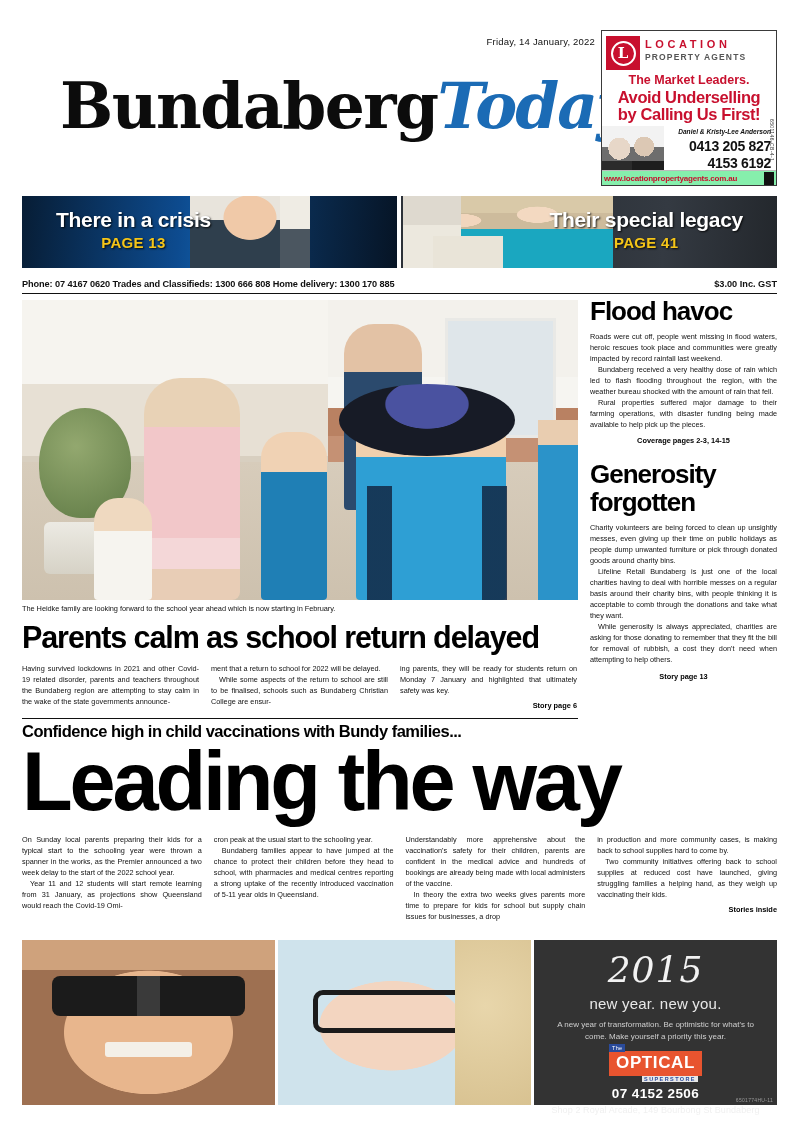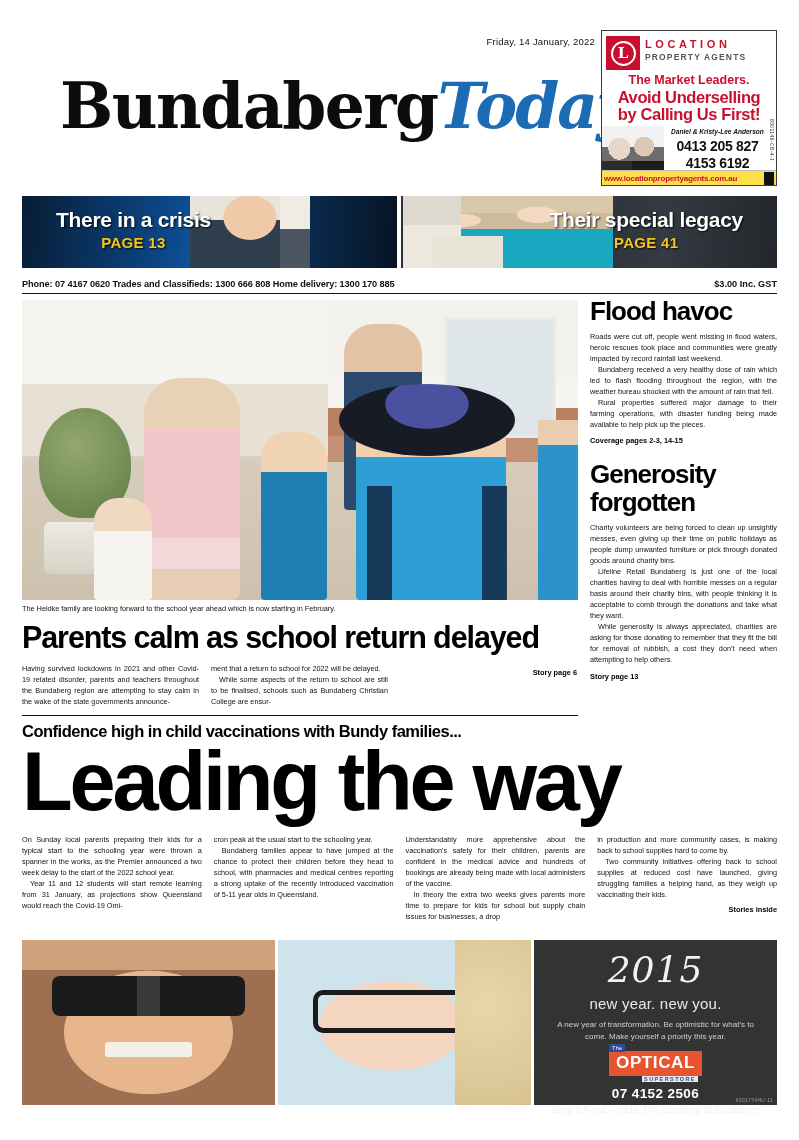--- a/index.html
+++ b/index.html
@@ -57,27 +57,27 @@
     background:
       radial-gradient(circle at 28% 42%, #e7d7c8 0 11px, transparent 11px),
       radial-gradient(circle at 68% 38%, #dcc8b4 0 10px, transparent 10px),
       linear-gradient(180deg,#f2f2f2 0 38%, #6d6d6d 38% 100%);
     position: relative; overflow: hidden;
   }
   .ad-photo::after {
     content:""; position:absolute; left:0; bottom:0; width:100%; height:34%;
     background: linear-gradient(90deg,#2b2b2b 0 48%, #1d1d1d 48% 100%);
   }
-  .ad-contact { flex: 1; text-align: center; padding-right: 5px; }
+  .ad-contact { flex: 1; text-align: right; padding-right: 5px; }
   .ad-names { font-size: 6.6px; font-weight: 700; font-style: italic; color: #111; margin-top: 2px; }
   .ad-phone { font-size: 14px; font-weight: 700; color: #111; letter-spacing: -.3px; margin-top: 3px; }
   .ad-phone2 { font-size: 14px; font-weight: 700; color: #111; letter-spacing: -.3px; margin-top: 1px; }
   .ad-url-bar {
     position: absolute; left: 0; bottom: 0; width: 100%; height: 15px;
-    background: #fde047; border-top: 1px solid #bbb;
+    background: #86efac; border-top: 1px solid #bbb;
     display: flex; align-items: center; justify-content: space-between; padding: 0 2px;
   }
   .ad-url { font-size: 8px; font-weight: 700; color: #c8102e; letter-spacing: -.2px; }
   .ad-corner { width: 10px; height: 13px; background: #111; }
   .ad-side-code {
     position: absolute; right: 1px; top: 88px; font-size: 5px; color: #333;
     writing-mode: vertical-rl; letter-spacing: .4px;
   }
 
   
@@ -231,21 +231,21 @@
     font-size: 26px; font-weight: 700; color: #000; line-height: 1.0;
     letter-spacing: -1px; font-family: "Liberation Sans", sans-serif;
   }
   .rc-head2 { margin-top: 2px; }
   .rc-body { margin-top: 8px; }
   .rc-body p {
     font-size: 7.3px; line-height: 1.5; color: #111; text-align: justify;
     font-family: "Liberation Sans", sans-serif;
   }
   .rc-body p + p { text-indent: 8px; }
-  .rc-ref { font-size: 7.4px; font-weight: 700; text-align: left; margin-top: 6px; }
+  .rc-ref { font-size: 7.4px; font-weight: 700; text-align: center; margin-top: 6px; }
   .rc-gap { height: 16px; }
 
   
   .second-lead { position: absolute; left: 22px; top: 722px; width: 755px; }
   .sl-kicker {
     font-size: 16.5px; font-weight: 700; color: #000; letter-spacing: -.5px;
   }
   .sl-head {
     margin-top: 2px; font-size: 83px; font-weight: 700; color: #000;
     line-height: .95; letter-spacing: -3.2px; white-space: nowrap;
@@ -410,20 +410,21 @@
     <div class="lead-head">Parents calm as school return delayed</div>
     <div class="lead-cols">
       <div class="lead-col">
         <p>Having survived lockdowns in 2021 and other Covid-19 related disorder, parents and teachers throughout the Bundaberg region are attempting to stay calm in the wake of the state governments announce-</p>
       </div>
       <div class="lead-col">
         <p>ment that a return to school for 2022 will be delayed.</p>
         <p>While some aspects of the return to school are still to be finalised, schools such as Bundaberg Christian College are ensur-</p>
       </div>
       <div class="lead-col">
+        <p>ing parents, they will be ready for students return on Monday 7 January and highlighted that ultimately safety was key.</p>
         <div class="story-ref">Story page 6</div>
       </div>
     </div>
   </div>
 
   <div class="right-col">
     <div class="rc-head">Flood havoc</div>
     <div class="rc-body">
       <p>Roads were cut off, people went missing in flood waters, heroic rescues took place and communities were greatly impacted by record rainfall last weekend.</p>
       <p>Bundaberg received a very healthy dose of rain which led to flash flooding throughout the region, with the weather bureau shocked with the amount of rain that fell.</p>

